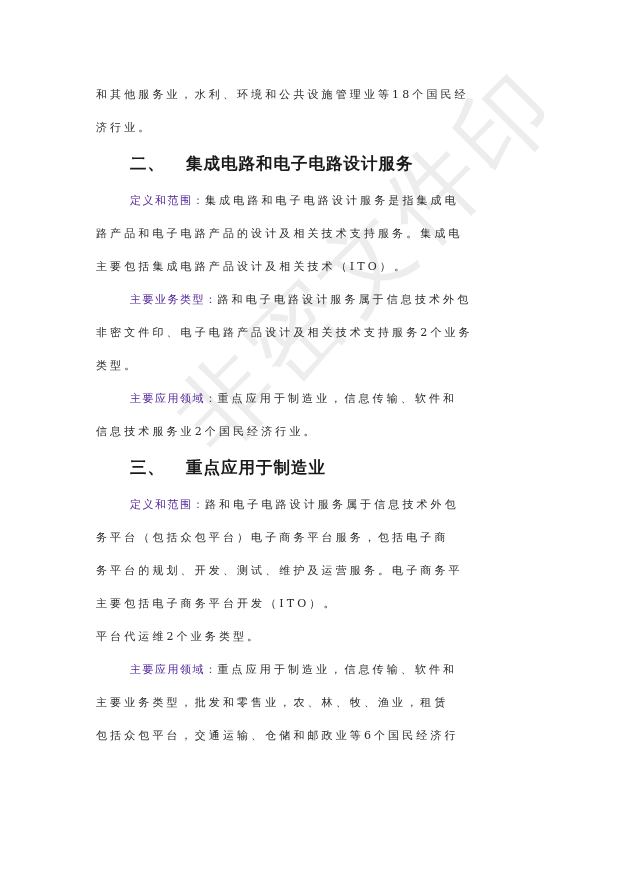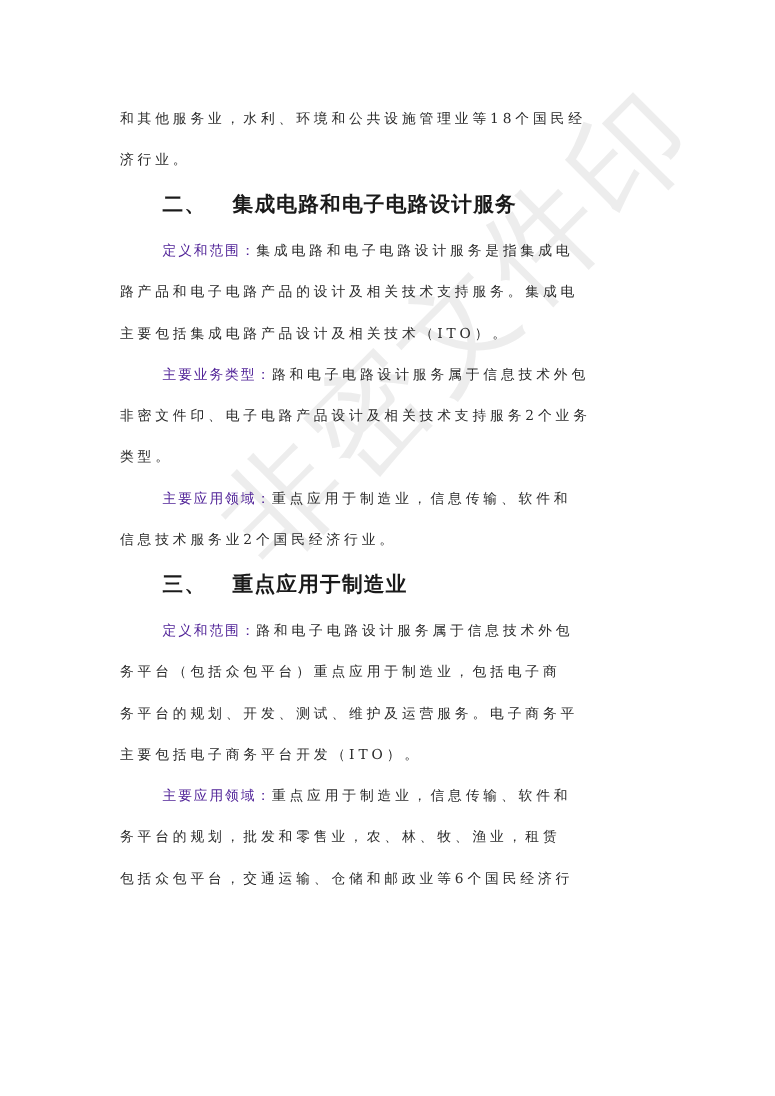--- a/index.html
+++ b/index.html
@@ -73,28 +73,29 @@
       <div class="line indent"><span class="bold-lead">主要应用领域：</span><span>重点应用于制造业，信息传输、软件和</span></div>
       <div class="line">信息技术服务业2个国民经济行业。</div>
     </div>
 
     <div class="heading">
       <span class="num">三、</span><span class="title">重点应用于制造业</span>
     </div>
 
     <div>
       <div class="line indent"><span class="bold-lead">定义和范围：</span><span>路和电子电路设计服务属于信息技术外包</span></div>
-      <div class="line">务平台（包括众包平台）重点应用于制造业，包括电子商</div>
+      <div class="line">务平台（包括众包平台）电子商务平台服务，包括电子商</div>
       <div class="line">务平台的规划、开发、测试、维护及运营服务。电子商务平</div>
       <div class="line">主要包括电子商务平台开发（ITO）。</div>
     </div>
 
     <div>
+      <div class="line">平台代运维2个业务类型。</div>
     </div>
 
     <div>
       <div class="line indent"><span class="bold-lead">主要应用领域：</span><span>重点应用于制造业，信息传输、软件和</span></div>
-      <div class="line">务平台的规划，批发和零售业，农、林、牧、渔业，租赁</div>
+      <div class="line">主要业务类型，批发和零售业，农、林、牧、渔业，租赁</div>
       <div class="line">包括众包平台，交通运输、仓储和邮政业等6个国民经济行</div>
     </div>
 
   </div>
 </div>
 
 </body></html>

